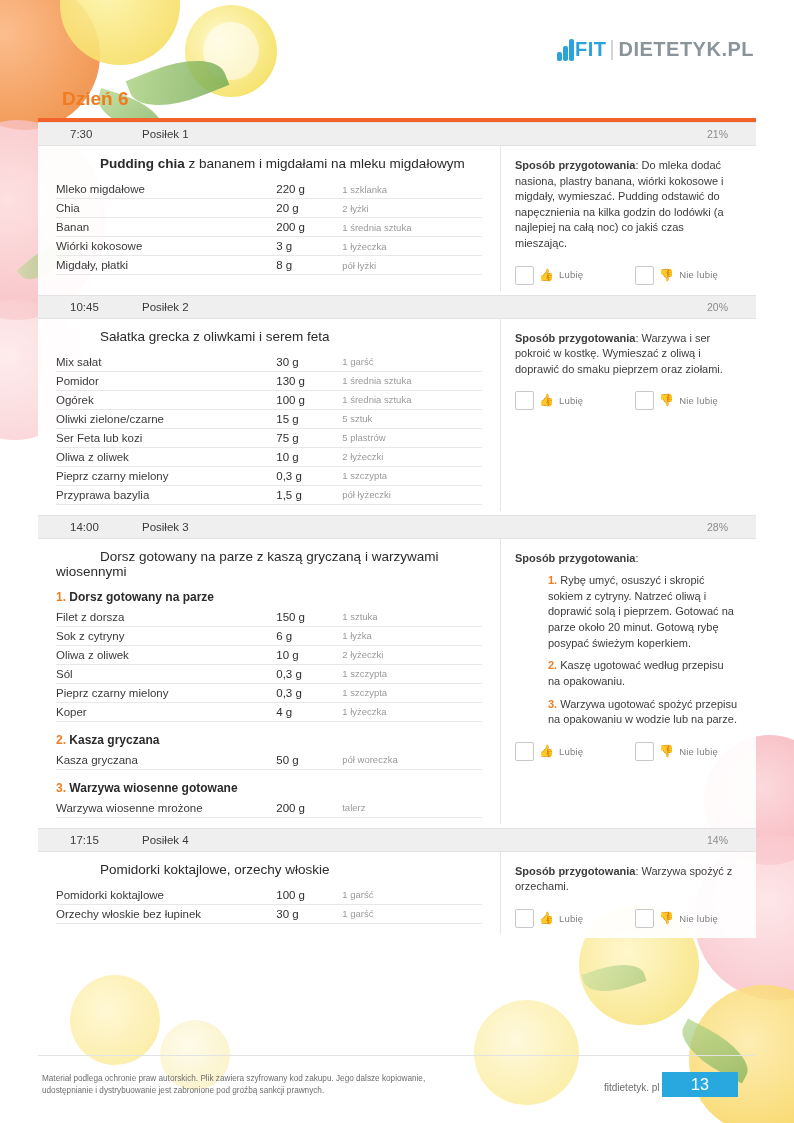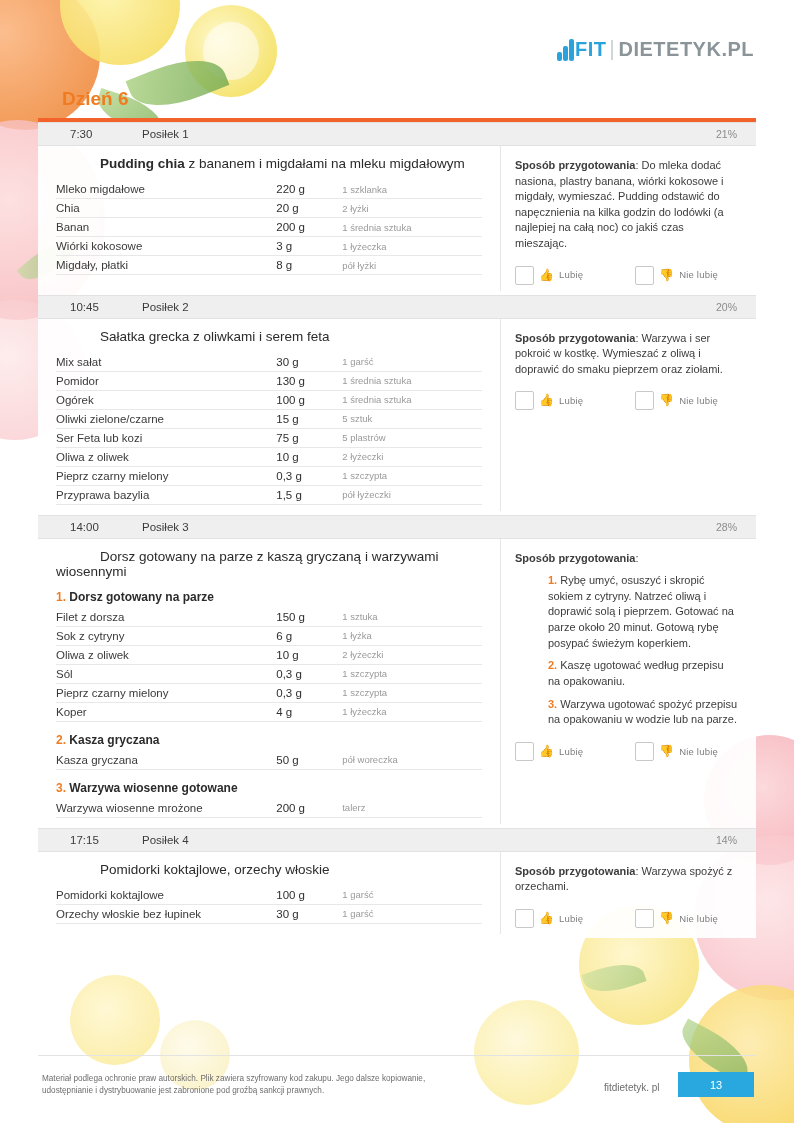--- a/index.html
+++ b/index.html
@@ -52,21 +52,21 @@
   .content{position:absolute;left:38px;top:118px;width:718px;}
 
   .meal{position:relative;background:rgba(255,255,255,.93);}
   .meal-head{
     display:flex;align-items:center;height:22px;
     background:#efefef;border-top:1px solid #e2e2e2;border-bottom:1px solid #e2e2e2;
     font-size:11.5px;color:#3b3b3b;position:relative;
   }
   .meal-head .time{width:72px;padding-left:32px;}
   .meal-head .name{flex:1;}
-  .meal-head .pct{padding-right:19px;color:#8c8c8c;font-size:10.5px;text-align:right;}
+  .meal-head .pct{padding-right:28px;color:#8c8c8c;font-size:10.5px;text-align:right;}
   .topbar{height:4px;background:#f2622a;}
 
   .meal-body{display:flex;padding:0 0 4px 0;position:relative;}
   .meal-left{width:462px;padding:8px 0 6px 18px;box-sizing:border-box;}
   .meal-right{
     width:256px;padding:12px 18px 6px 14px;box-sizing:border-box;
     border-left:1px solid #e6e6e6;
     font-size:11px;line-height:1.42;color:#3c3c3c;
   }
   .recipe-title{font-size:13.5px;color:#2b2b2b;margin:2px 0 9px 0;}
@@ -94,22 +94,22 @@
 
   
   .footer{position:absolute;left:0;bottom:0;width:794px;height:68px;z-index:4;}
   .footer-line{position:absolute;left:38px;top:0;width:718px;height:1px;background:#e3e3e3;}
   .footer-note{
     position:absolute;left:42px;top:18px;width:420px;
     font-size:8.2px;line-height:1.5;color:#6d6d6d;
   }
   .footer-site{position:absolute;left:604px;top:27px;font-size:10px;color:#6d6d6d;}
   .footer-page{
-    position:absolute;right:40px;top:17px;width:76px;height:25px;
-    background:#29a8e0;color:#fff;font-size:11px;
+    position:absolute;right:56px;top:17px;width:76px;height:25px;
+    background:#29a8e0;color:#fff;font-size:16px;
     display:flex;align-items:center;justify-content:center;
   }
 </style>
 </head>
 <body>
 
 <div class="bg">
   <div class="blob b1"></div>
   <div class="blob b2"></div>
   <div class="blob b3"></div>

